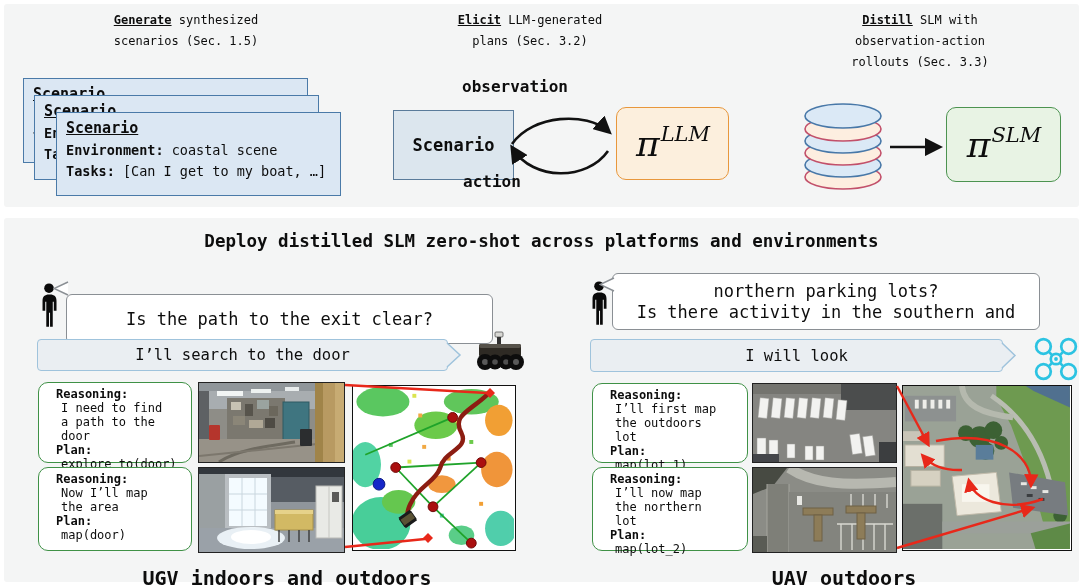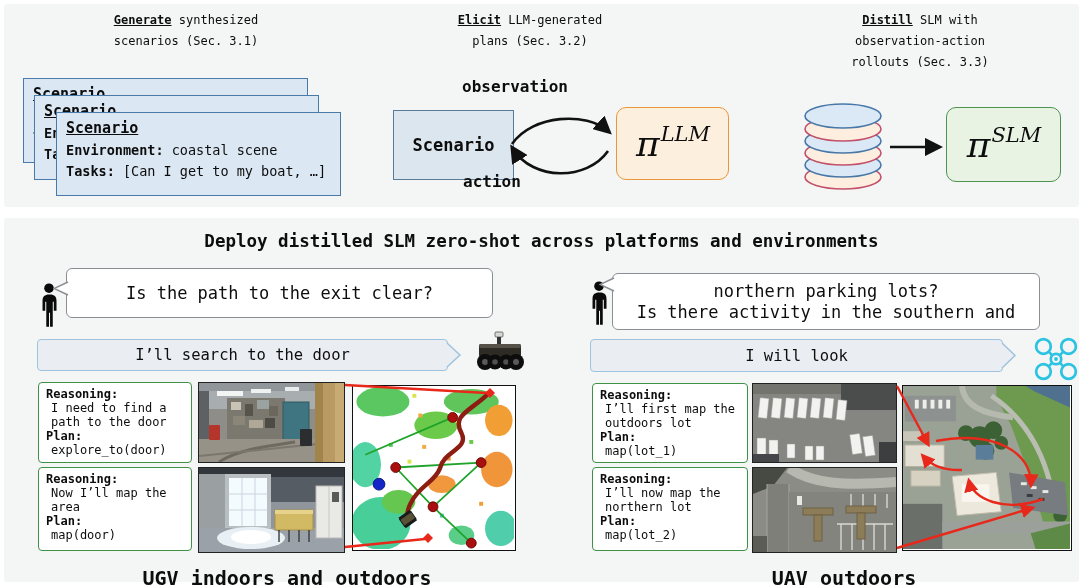--- a/index.html
+++ b/index.html
@@ -29,22 +29,22 @@
   .flow-label{position:absolute;font-weight:bold;font-size:16px;text-align:left;width:200px;}
 
   .banner{position:absolute;left:0;top:231px;width:1083px;text-align:center;font-size:17.5px;font-weight:bold;margin:0;}
 
   .q-bubble{position:absolute;background:#fff;border:1.5px solid #8a8f94;border-radius:6px;box-sizing:border-box;
             display:flex;flex-direction:column;align-items:center;justify-content:center;font-size:17px;line-height:21px;}
   .a-bubble{position:absolute;background:#eaeef2;border:1.5px solid #9fc3dc;border-radius:4px;box-sizing:border-box;
             display:flex;align-items:center;justify-content:center;font-size:15.5px;}
   .tail{position:absolute;}
 
-  .step-box{position:absolute;background:#fff;border:1.6px solid #3f9146;border-radius:4px;box-sizing:border-box;
-            padding:4px 7px;font-size:12px;line-height:14px;}
+  .step-box{position:absolute;background:#fff;border:1.6px solid #3f9146;border-radius:10px;box-sizing:border-box;
+            padding:4px 17px;font-size:12px;line-height:14px;}
   .step-label{font-weight:bold;}
   .step-body{padding-left:5px;}
 
   .photo{position:absolute;border:1px solid #222;box-sizing:border-box;overflow:hidden;background:#888;}
   .photo svg{display:block;}
   .mapbox{position:absolute;border:1.5px solid #111;box-sizing:border-box;background:#fff;overflow:hidden;}
   .mapbox svg{display:block;}
 
   .caption{position:absolute;font-size:20px;font-weight:bold;text-align:center;margin:12px;}
   .abs{position:absolute;}
@@ -52,21 +52,21 @@
 </style>
 </head>
 <body>
 
 <div class="page">
 
   <section class="panel panel-top">
 
     <h3 class="heading" style="left:26px;top:6px;width:312px;">
       <span class="hl">Generate</span><span> synthesized</span><br>
-      <span>scenarios (Sec. 3.1)</span>
+      <span>scenarios (Sec. 1.5)</span>
     </h3>
 
     <div class="scenario-card" style="left:19px;top:74px;height:85px;">
       <div class="card-title">Scenario</div>
       <div class="card-line"><b>Environment:</b><span> coastal scene</span></div>
       <div class="card-line"><b>Tasks:</b><span> [Can I get to my boat, …]</span></div>
     </div>
     <div class="scenario-card" style="left:30px;top:91px;height:85px;">
       <div class="card-title">Scenario</div>
       <div class="card-line"><b>Environment:</b><span> coastal scene</span></div>
@@ -128,21 +128,21 @@
     </div>
   </section>
 
   <section class="panel panel-bottom"></section>
   <h2 class="banner">Deploy distilled SLM zero-shot across platforms and environments</h2>
 
   <svg class="abs" style="left:36px;top:283px;" width="26" height="48" viewBox="0 0 24 46">
     <circle cx="12" cy="5" r="4.6" fill="#0a0a0a"></circle>
     <path d="M12,11 c-4.2,0 -6.2,2 -6.2,6 l0,9.5 2.6,0 0,-8.5 1,0 0,24 2.6,0 0,-13.5 1,0 0,13.5 2.6,0 0,-24 1,0 0,8.5 2.6,0 0,-9.5 c0,-4 -2,-6 -6.2,-6 z" fill="#0a0a0a"></path>
   </svg>
-  <div class="q-bubble" style="left:66px;top:268px;width:427px;height:50px;">
+  <div class="q-bubble" style="left:66px;top:294px;width:427px;height:50px;">
     <div>Is the path to the exit clear?</div>
   </div>
   <svg class="tail" style="left:53px;top:281px;" width="16" height="16" viewBox="0 0 16 16">
     <path d="M15,1 L1,7.5 L15,14" fill="#fff" stroke="#8a8f94" stroke-width="1.5"></path>
   </svg>
   <div class="a-bubble" style="left:37px;top:339px;width:411px;height:32px;">
     <div>I’ll search to the door</div>
   </div>
   <svg class="tail" style="left:446px;top:342px;" width="17" height="27" viewBox="0 0 17 27">
     <path d="M1,1 L14,13 L1,25" fill="#eaeef2" stroke="#9fc3dc" stroke-width="1.5"></path>

